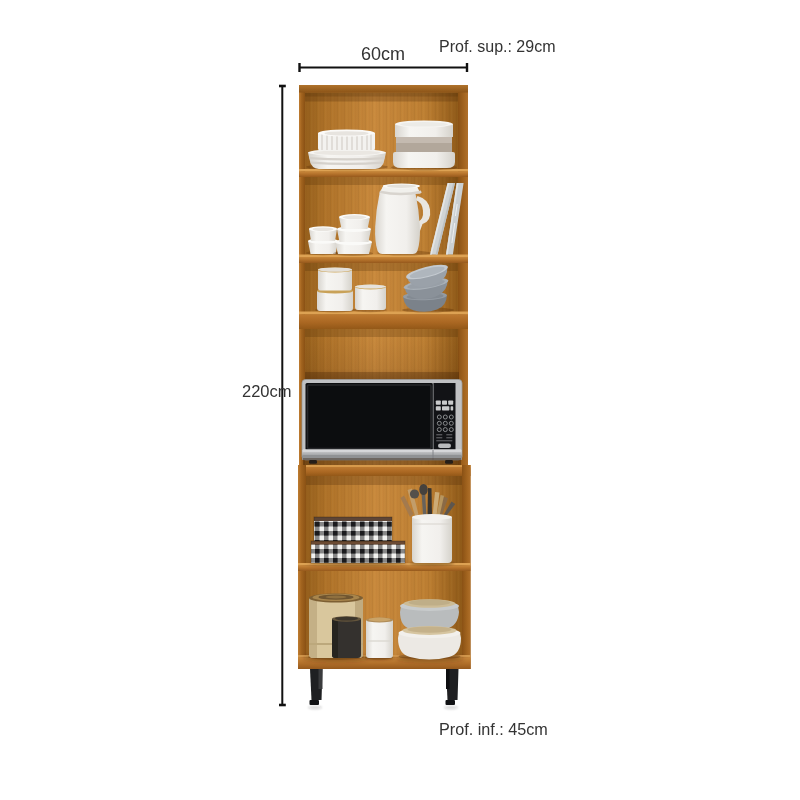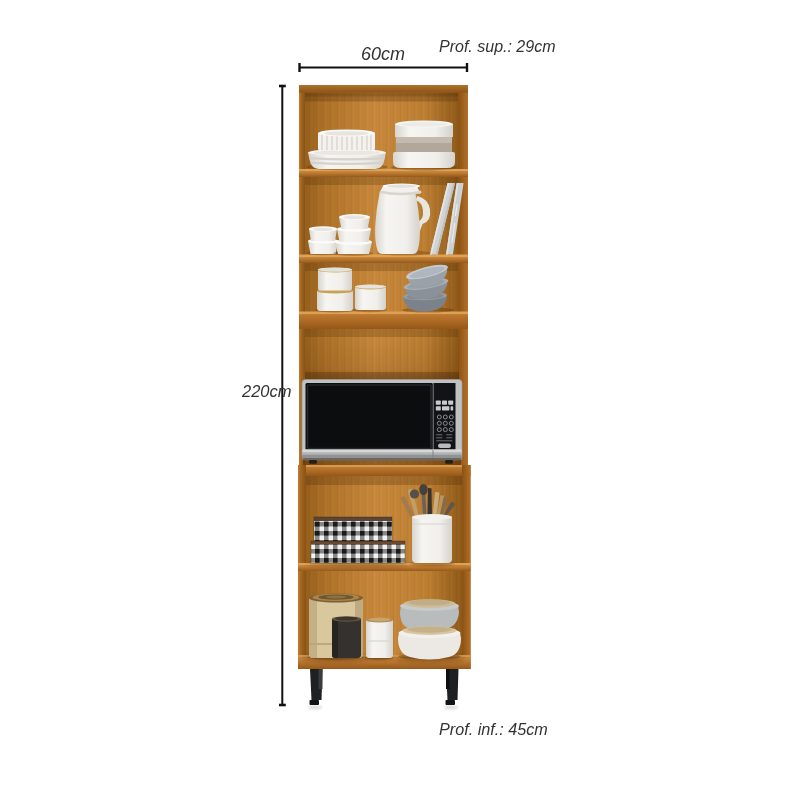--- a/index.html
+++ b/index.html
@@ -1,16 +1,16 @@
 <!DOCTYPE html>
 <html><head>
 <meta charset="utf-8">
 <style>
   html,body{margin:0;padding:0;background:#ffffff;}
-  .wrap{width:700px;height:800px;position:relative;background:#ffffff;overflow:hidden;font-style:italic;}
+  .wrap{width:700px;height:800px;position:relative;background:#ffffff;overflow:hidden;}
   svg{position:absolute;left:0;top:0;}
   text{font-family:"Liberation Sans",sans-serif;fill:#333333;}
 </style>
 </head>
 <body>
 <div class="wrap">
 <svg width="800" height="800" viewBox="0 0 800 800">
 <defs>
   <linearGradient id="backpanel" x1="0" y1="0" x2="1" y2="0">
     <stop offset="0" stop-color="#96601c"></stop>

